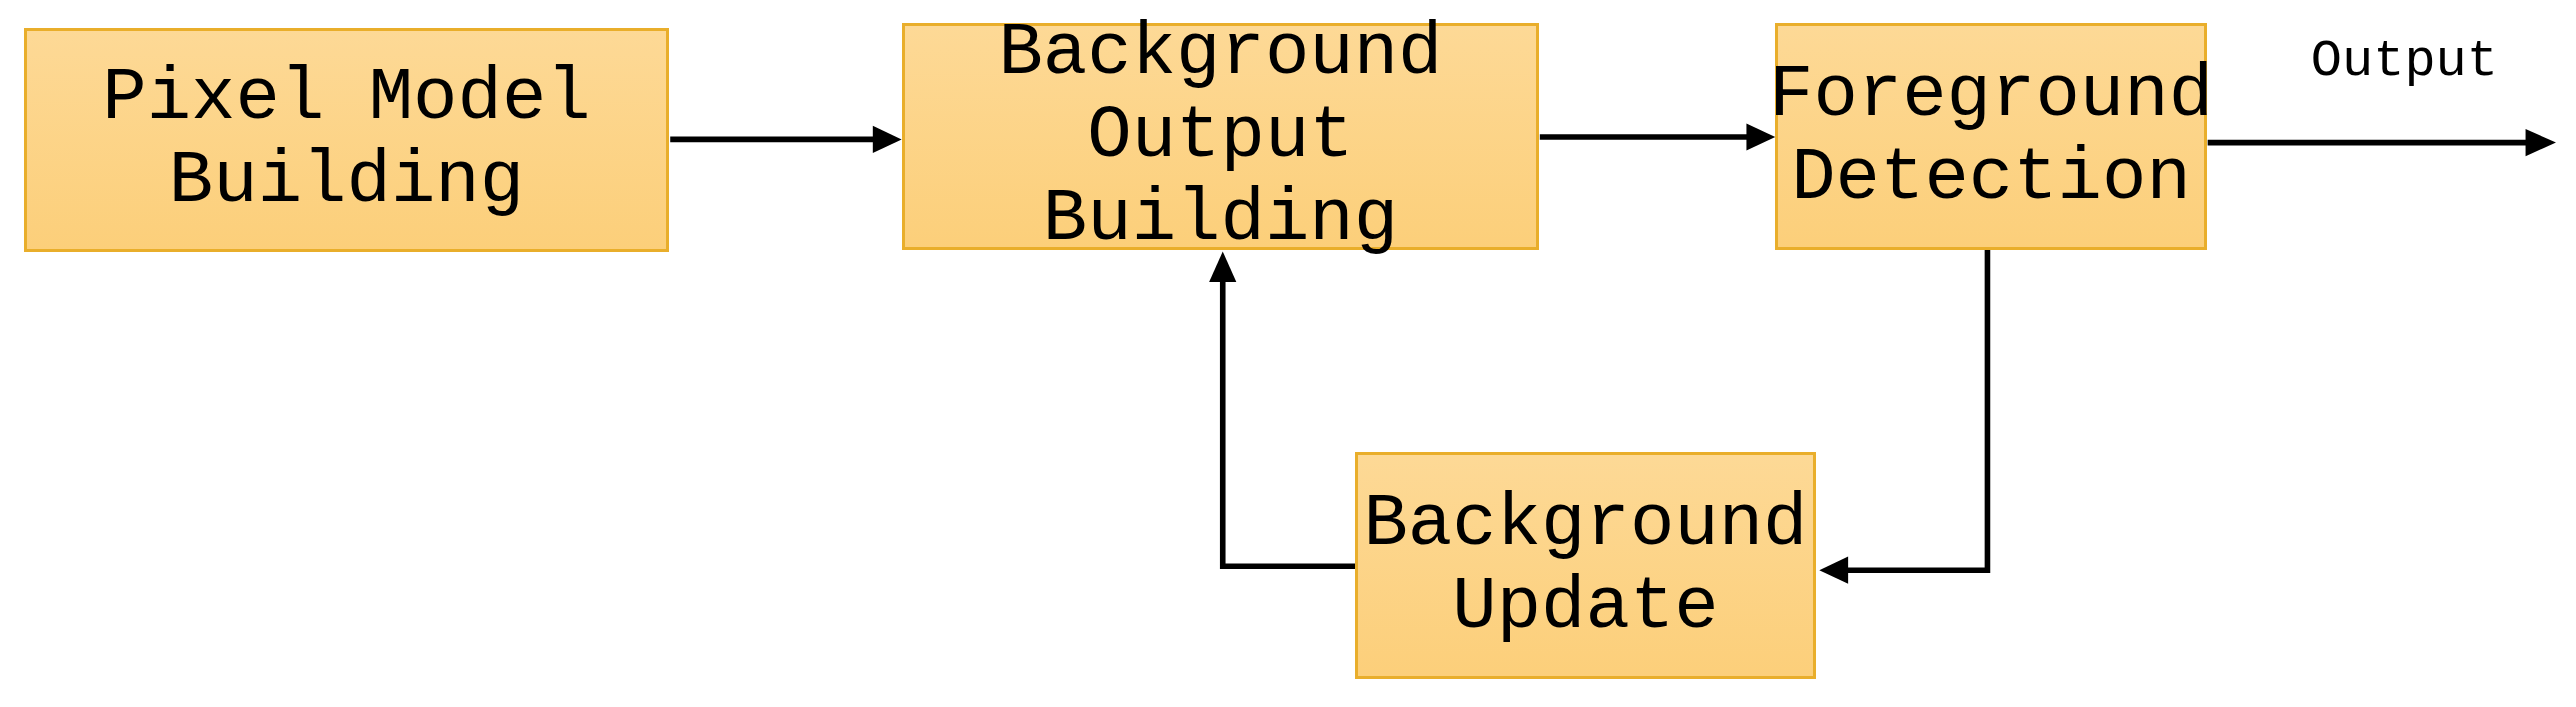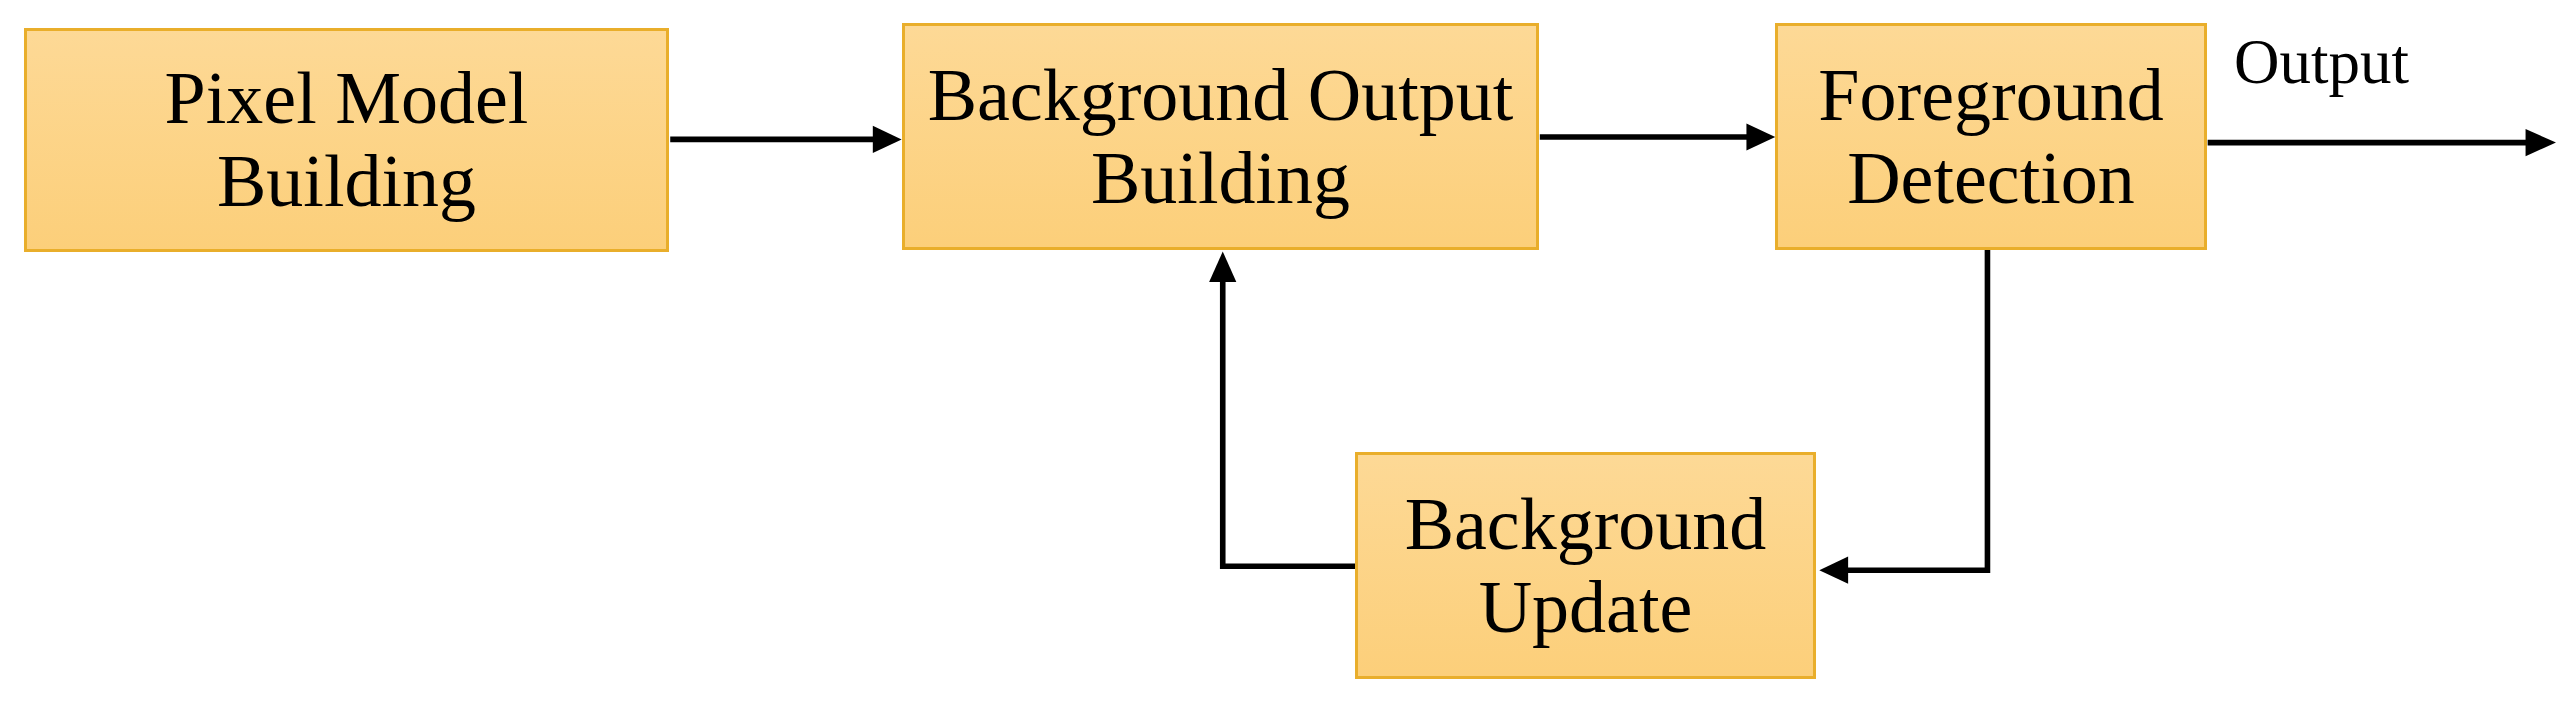--- a/index.html
+++ b/index.html
@@ -1,21 +1,21 @@
 <!DOCTYPE html>
 <html style="--background: #FFFFFF; --node-fill-top: #FDD996; --node-fill-bottom: #FCCF7A; --node-border: #E9AE2B; --arrow: #000000; --text: #000000;font-size:13px"><head>
 <meta charset="utf-8">
 <style>
   html, body { margin: 0; padding: 0; background: #ffffff; }
   .canvas {
     position: relative;
     width: 2576px;
     height: 684px;
     background: var(--background, #ffffff);
-    font-family: Liberation Serif, serif;
+    font-family: Liberation Mono, monospace;
     overflow: hidden;
   }
   .edges {
     position: absolute;
     left: 0; top: 0;
     width: 2576px; height: 708px;
     display: block;
   }
   .edges line, .edges polyline {
     stroke: var(--arrow, #000000);
@@ -43,23 +43,23 @@
   .node-pixel-model-building      { left: 24px;   top: 28px;  width: 645px; height: 224px; }
   .node-background-model-building { left: 902px; top: 23px;  width: 637px; height: 227px; }
   .node-foreground-detection      { left: 1775px; top: 23px;  width: 432px; height: 227px; }
   .node-background-update         { left: 1355px; top: 452px; width: 461px; height: 227px; justify-content: center; }
   .output-label {
     position: absolute;
     left: 2234px;
     top: 22.4px;
     width: 264px;
     color: var(--text, #000000);
-    font-size: 63px;
+    font-size: 52px;
     line-height: 80px;
-    text-align: left;
+    text-align: right;
   }
 </style>
 </head>
 <body>
 
 <div class="canvas">
 
   <svg class="edges" viewBox="0 0 3217 884" aria-hidden="true">
 
     <g>

